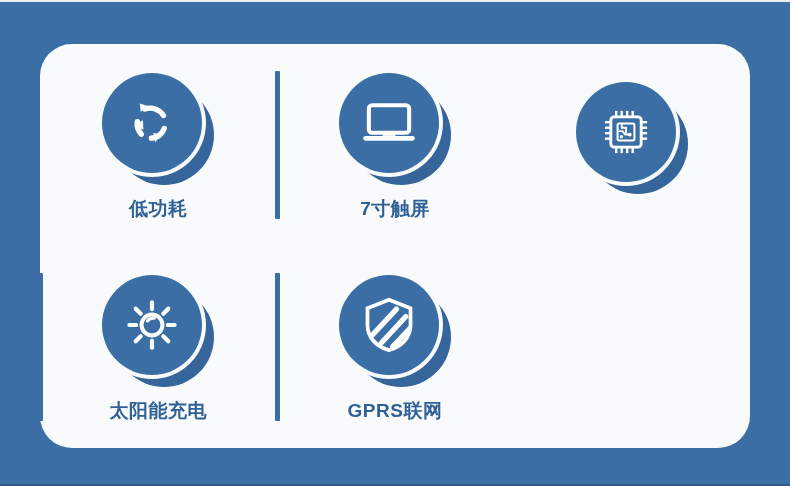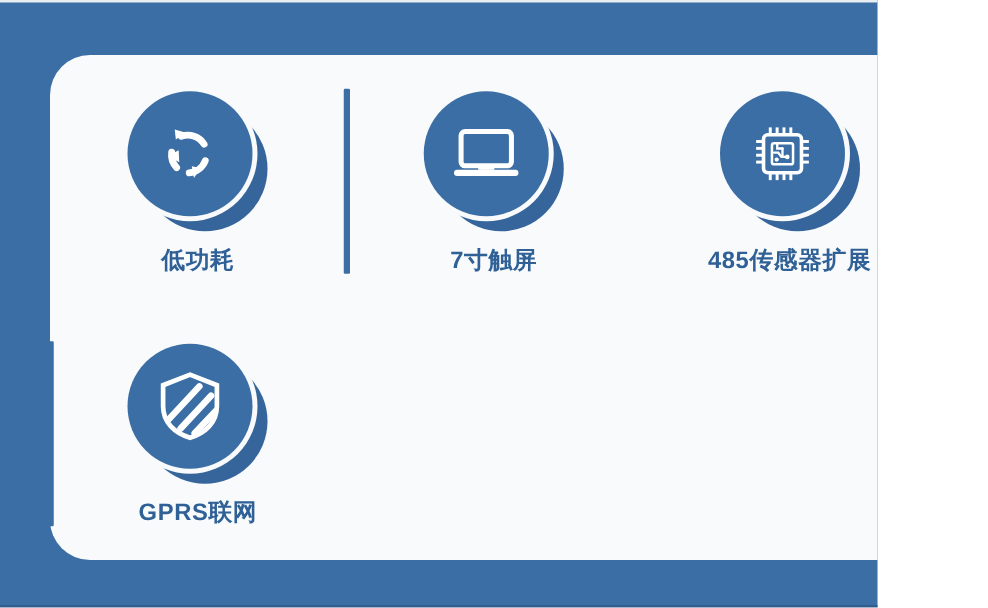--- a/index.html
+++ b/index.html
@@ -6,21 +6,21 @@
     margin: 0;
     padding: 0;
     background: #ffffff;
   }
   body {
     font-family: "Liberation Sans", "DejaVu Sans", sans-serif;
   }
 
   #stage {
     position: relative;
-    width: 702px;
+    width: 790px;
     height: 486px;
     overflow: hidden;
     background: #3b6ea5;
     box-sizing: border-box;
     border-top: 2px solid #e9eef2;
     border-bottom: 2px solid #2f5c8c;
   }
 
   
   #card {
@@ -180,23 +180,43 @@
               <g fill="none" stroke="#ffffff" stroke-width="2.2" stroke-linecap="round">
                 <path d="M27 22 v5 h5"></path>
                 <path d="M32 27 v7"></path>
                 <path d="M24 31 h4 l3 4 h6"></path>
               </g>
               <circle cx="36.5" cy="35" r="2.2" fill="#ffffff"></circle>
               <circle cx="26.5" cy="37.5" r="2" fill="#ffffff"></circle>
             </svg>
           </div>
         </div>
-        <div class="label">485传感器扩展</div>
-      </div>
-
+      </div>
+
+      <div class="cell divider">
+        <div class="icon-wrap">
+          <div class="disc">
+            <svg width="58" height="58" viewBox="0 0 64 64" aria-hidden="true">
+              <circle cx="32" cy="32" r="11.5" fill="none" stroke="#ffffff" stroke-width="4.4"></circle>
+              <path d="M27 27.5 A8 8 0 0 1 34.5 24.5" fill="none" stroke="#ffffff" stroke-width="3.6" stroke-linecap="round"></path>
+              <g stroke="#ffffff" stroke-width="4.6" stroke-linecap="round">
+                <line x1="32" y1="7" x2="32" y2="14.5"></line>
+                <line x1="32" y1="49.5" x2="32" y2="57"></line>
+                <line x1="7" y1="32" x2="14.5" y2="32"></line>
+                <line x1="49.5" y1="32" x2="57" y2="32"></line>
+                <line x1="14" y1="14" x2="19.5" y2="19.5"></line>
+                <line x1="44.5" y1="44.5" x2="50" y2="50"></line>
+                <line x1="50" y1="14" x2="44.5" y2="19.5"></line>
+                <line x1="19.5" y1="44.5" x2="14" y2="50"></line>
+              </g>
+            </svg>
+          </div>
+        </div>
+        <div class="label">太阳能充电</div>
+      </div>
 
       <div class="cell divider">
         <div class="icon-wrap">
           <div class="disc">
             <svg width="54" height="58" viewBox="0 0 56 62" aria-hidden="true">
               <defs>
                 <clipPath id="shieldClip">
                   <path d="M28 4 L51 13 V31 C51 45 41 54 28 58 C15 54 5 45 5 31 V13 Z"></path>
                 </clipPath>
               </defs>

